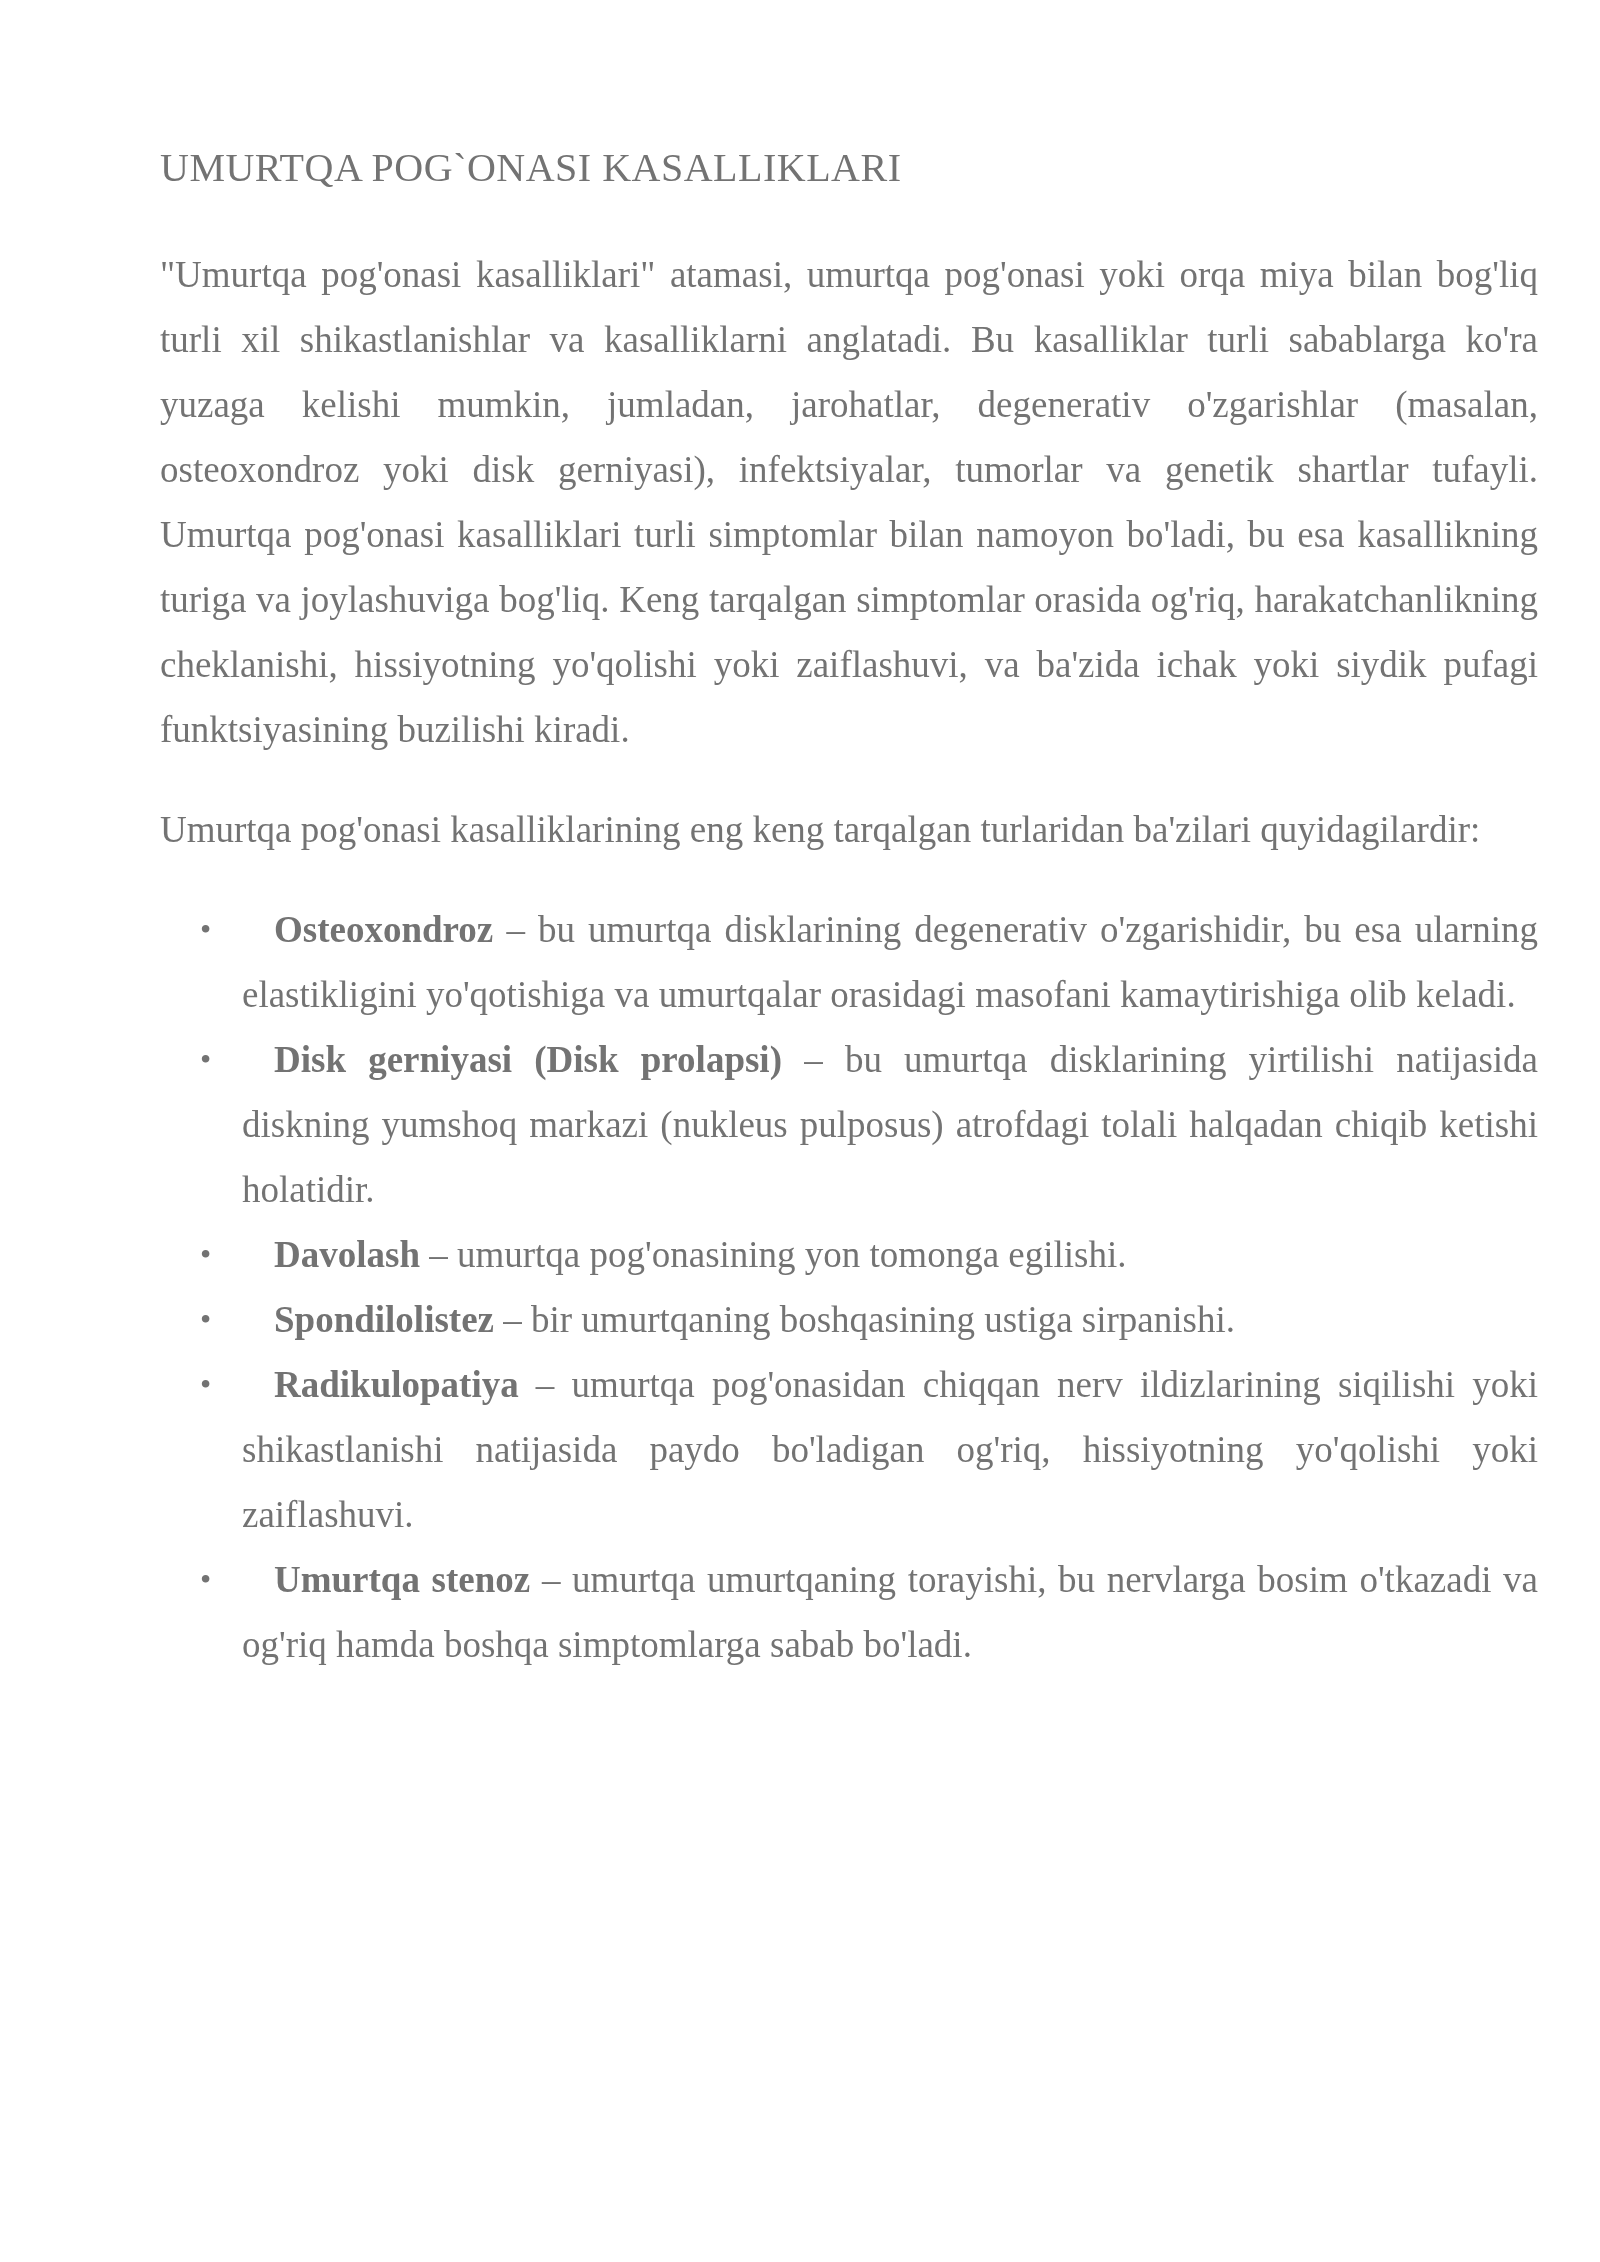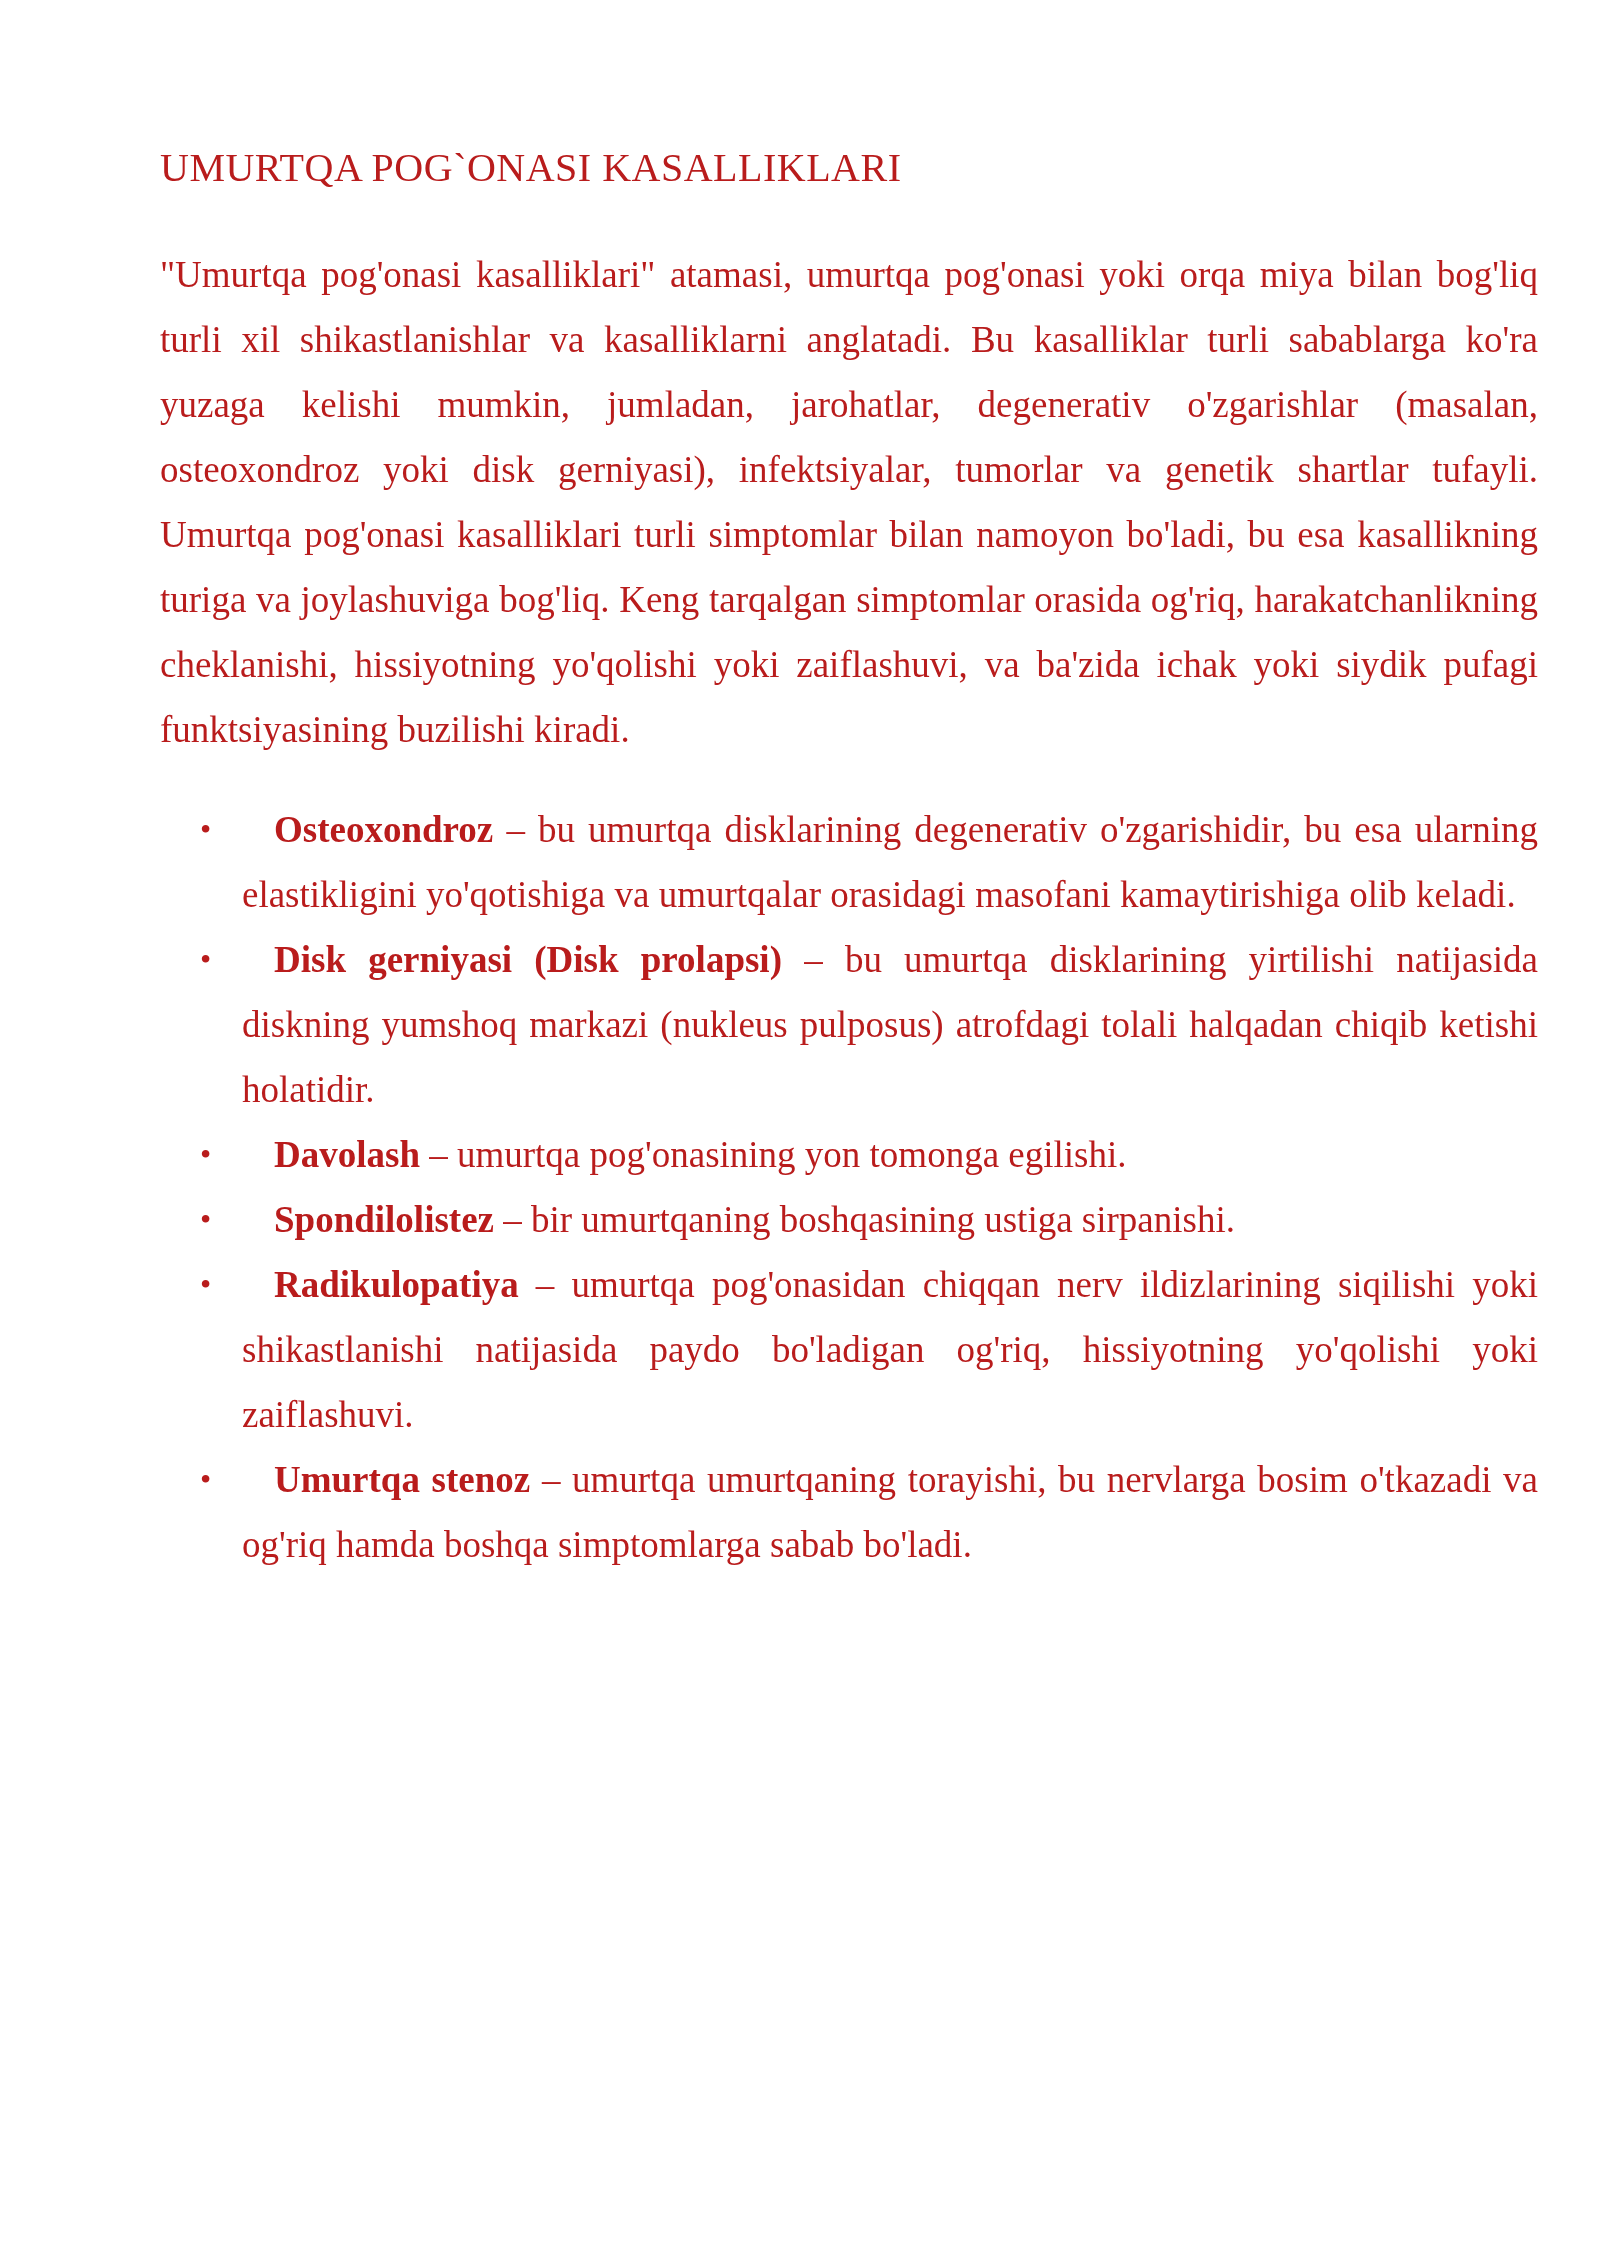--- a/index.html
+++ b/index.html
@@ -6,21 +6,21 @@
     margin: 0;
     padding: 0;
     background: #ffffff;
   }
   .page {
     position: relative;
     width: 1600px;
     height: 2262px;
     box-sizing: border-box;
     background: #ffffff;
-    color: #b91c1c;
+    color: #737373;
     font-family: "Liberation Serif", "DejaVu Serif", serif;
     font-size: 37px;
     line-height: 65px;
     padding: 135px 62px 0 160px;
     overflow: hidden;
   }
   h1.doc-title {
     font-size: 40px;
     font-weight: normal;
     line-height: 65px;
@@ -61,20 +61,21 @@
 </style>
 </head>
 <body>
 
 <div class="page">
 
   <h1 class="doc-title">UMURTQA POG`ONASI KASALLIKLARI</h1>
 
   <p class="body-par">"Umurtqa pog'onasi kasalliklari" atamasi, umurtqa pog'onasi yoki orqa miya bilan bog'liq turli xil shikastlanishlar va kasalliklarni anglatadi. Bu kasalliklar turli sabablarga ko'ra yuzaga kelishi mumkin, jumladan, jarohatlar, degenerativ o'zgarishlar (masalan, osteoxondroz yoki disk gerniyasi), infektsiyalar, tumorlar va genetik shartlar tufayli. Umurtqa pog'onasi kasalliklari turli simptomlar bilan namoyon bo'ladi, bu esa kasallikning turiga va joylashuviga bog'liq. Keng tarqalgan simptomlar orasida og'riq, harakatchanlikning cheklanishi, hissiyotning yo'qolishi yoki zaiflashuvi, va ba'zida ichak yoki siydik pufagi funktsiyasining buzilishi kiradi.</p>
 
+  <p class="body-par">Umurtqa pog'onasi kasalliklarining eng keng tarqalgan turlaridan ba'zilari quyidagilardir:</p>
 
   <ul class="disease-list">
     <li>
       <span class="bullet-marker">•</span>
       <span class="term">Osteoxondroz</span>
       <span>– bu umurtqa disklarining degenerativ o'zgarishidir, bu esa ularning elastikligini yo'qotishiga va umurtqalar orasidagi masofani kamaytirishiga olib keladi.</span>
     </li>
     <li>
       <span class="bullet-marker">•</span>
       <span class="term">Disk gerniyasi (Disk prolapsi)</span>

